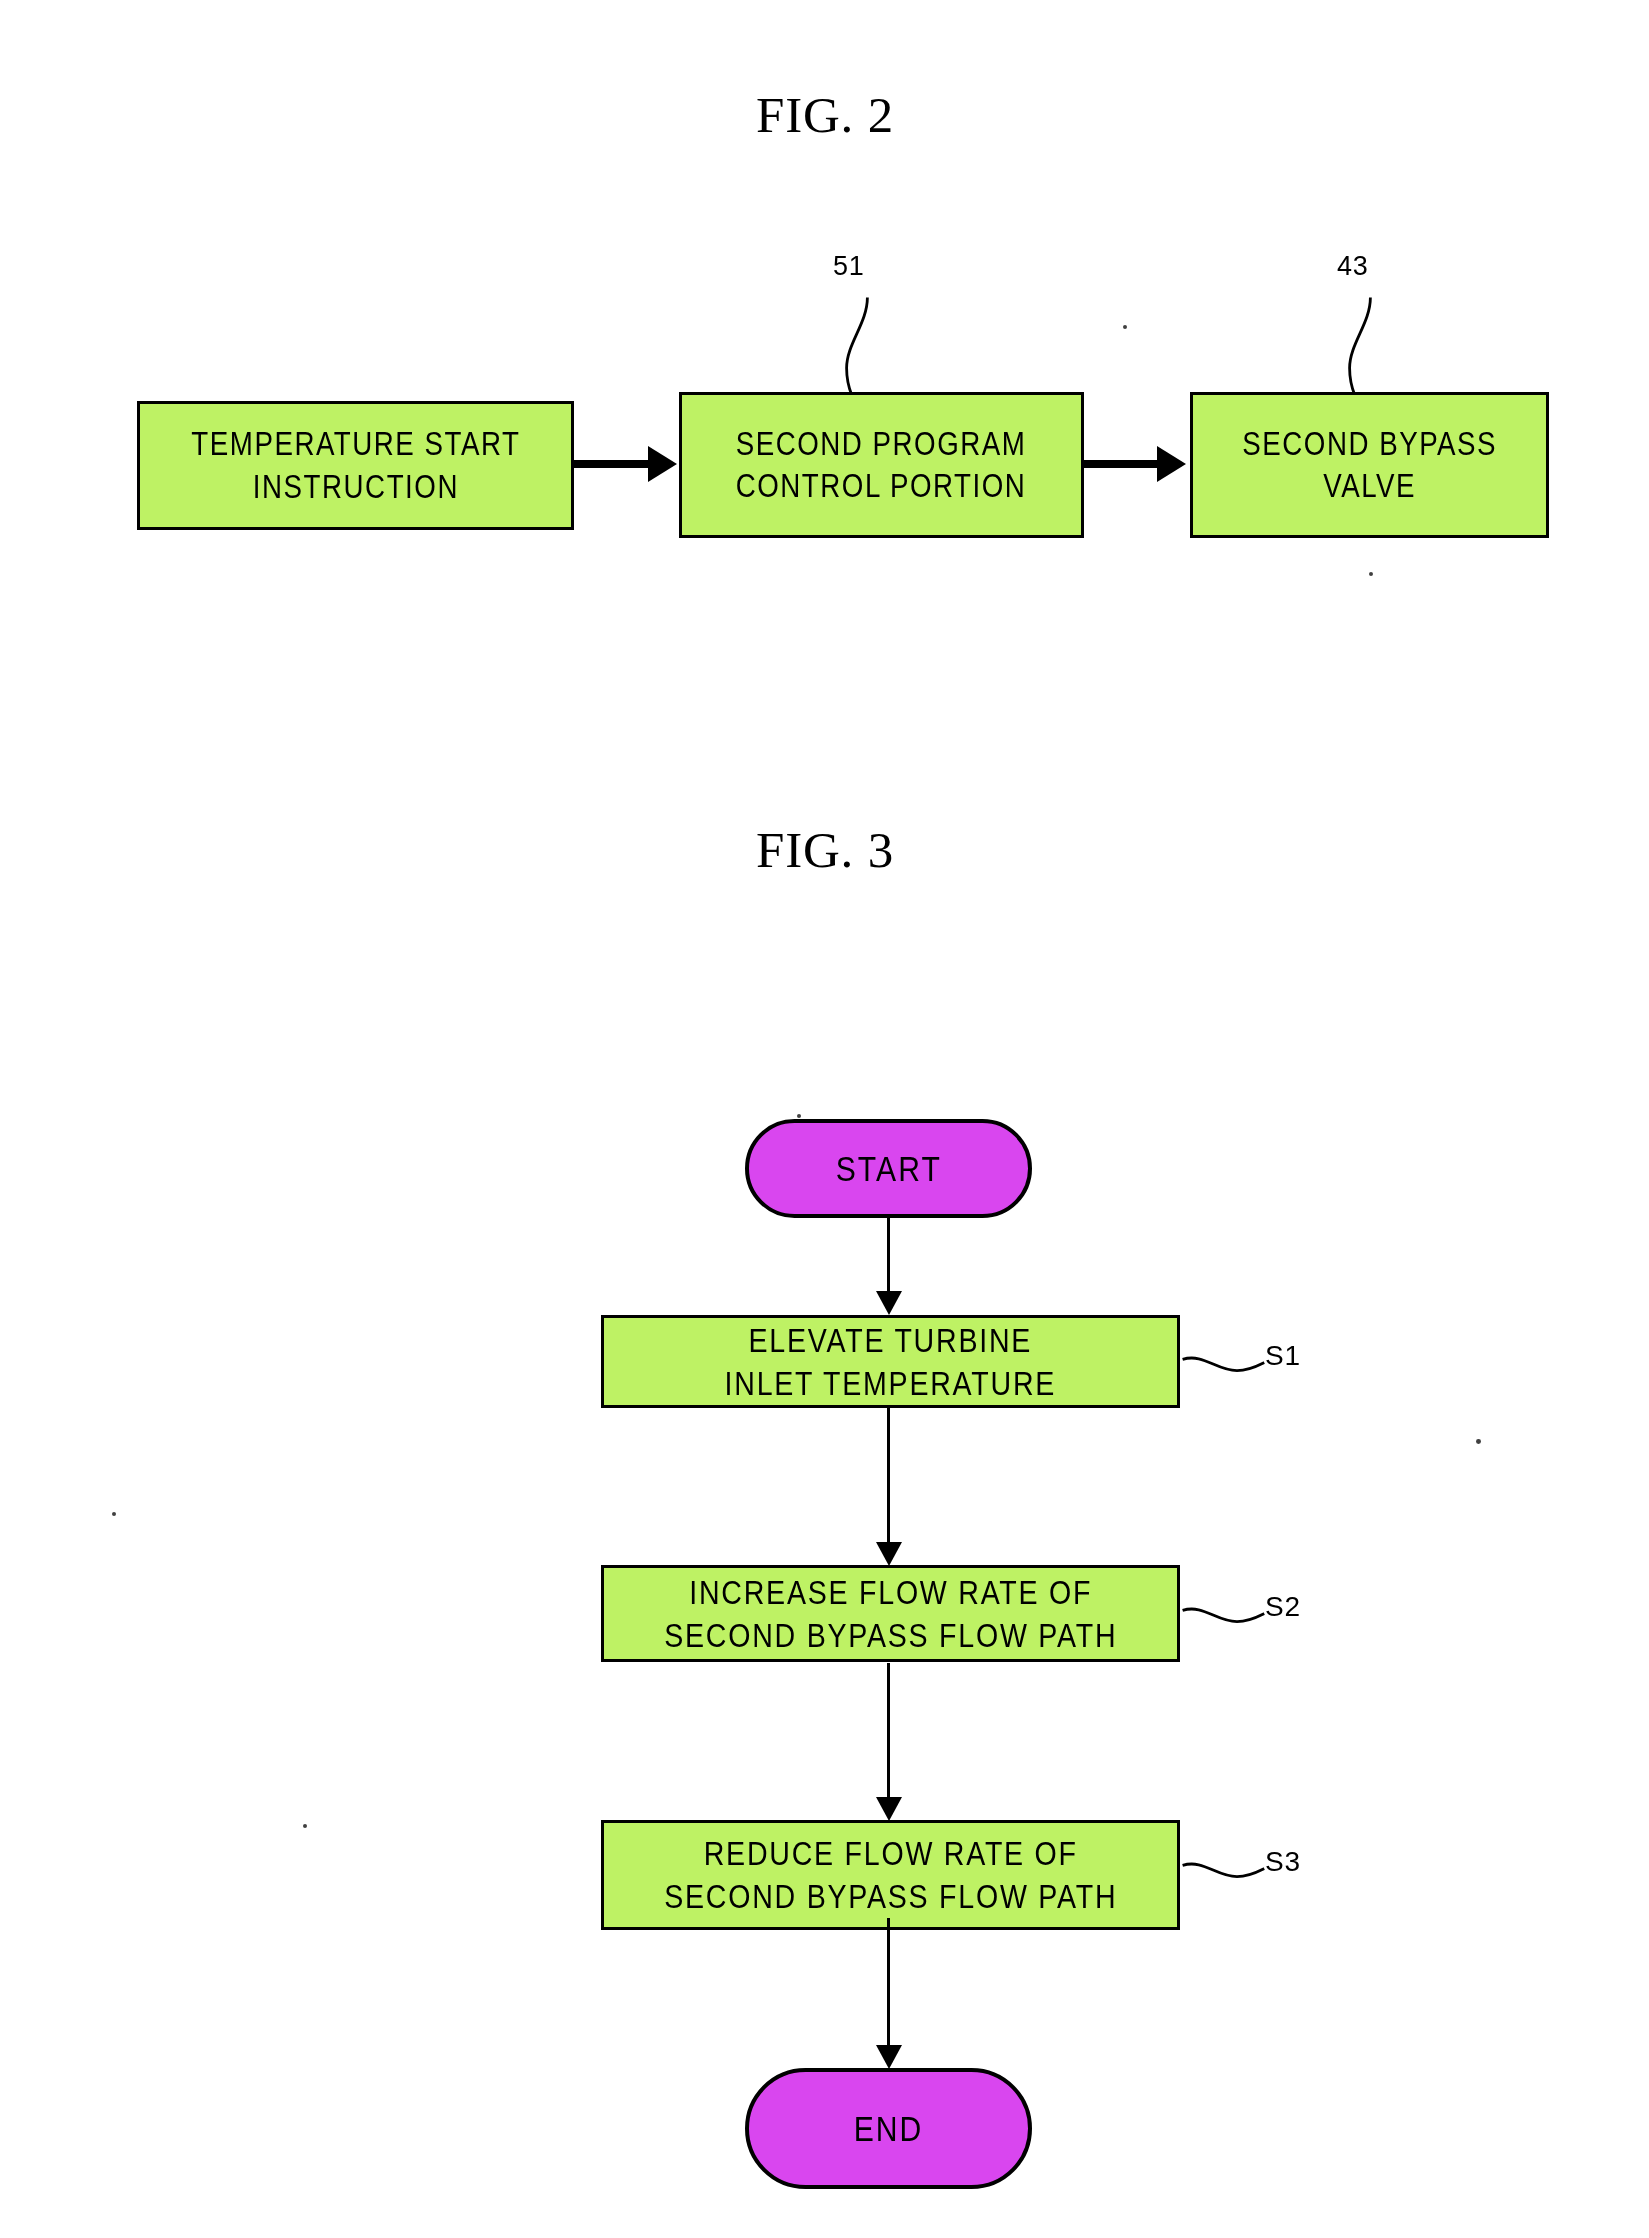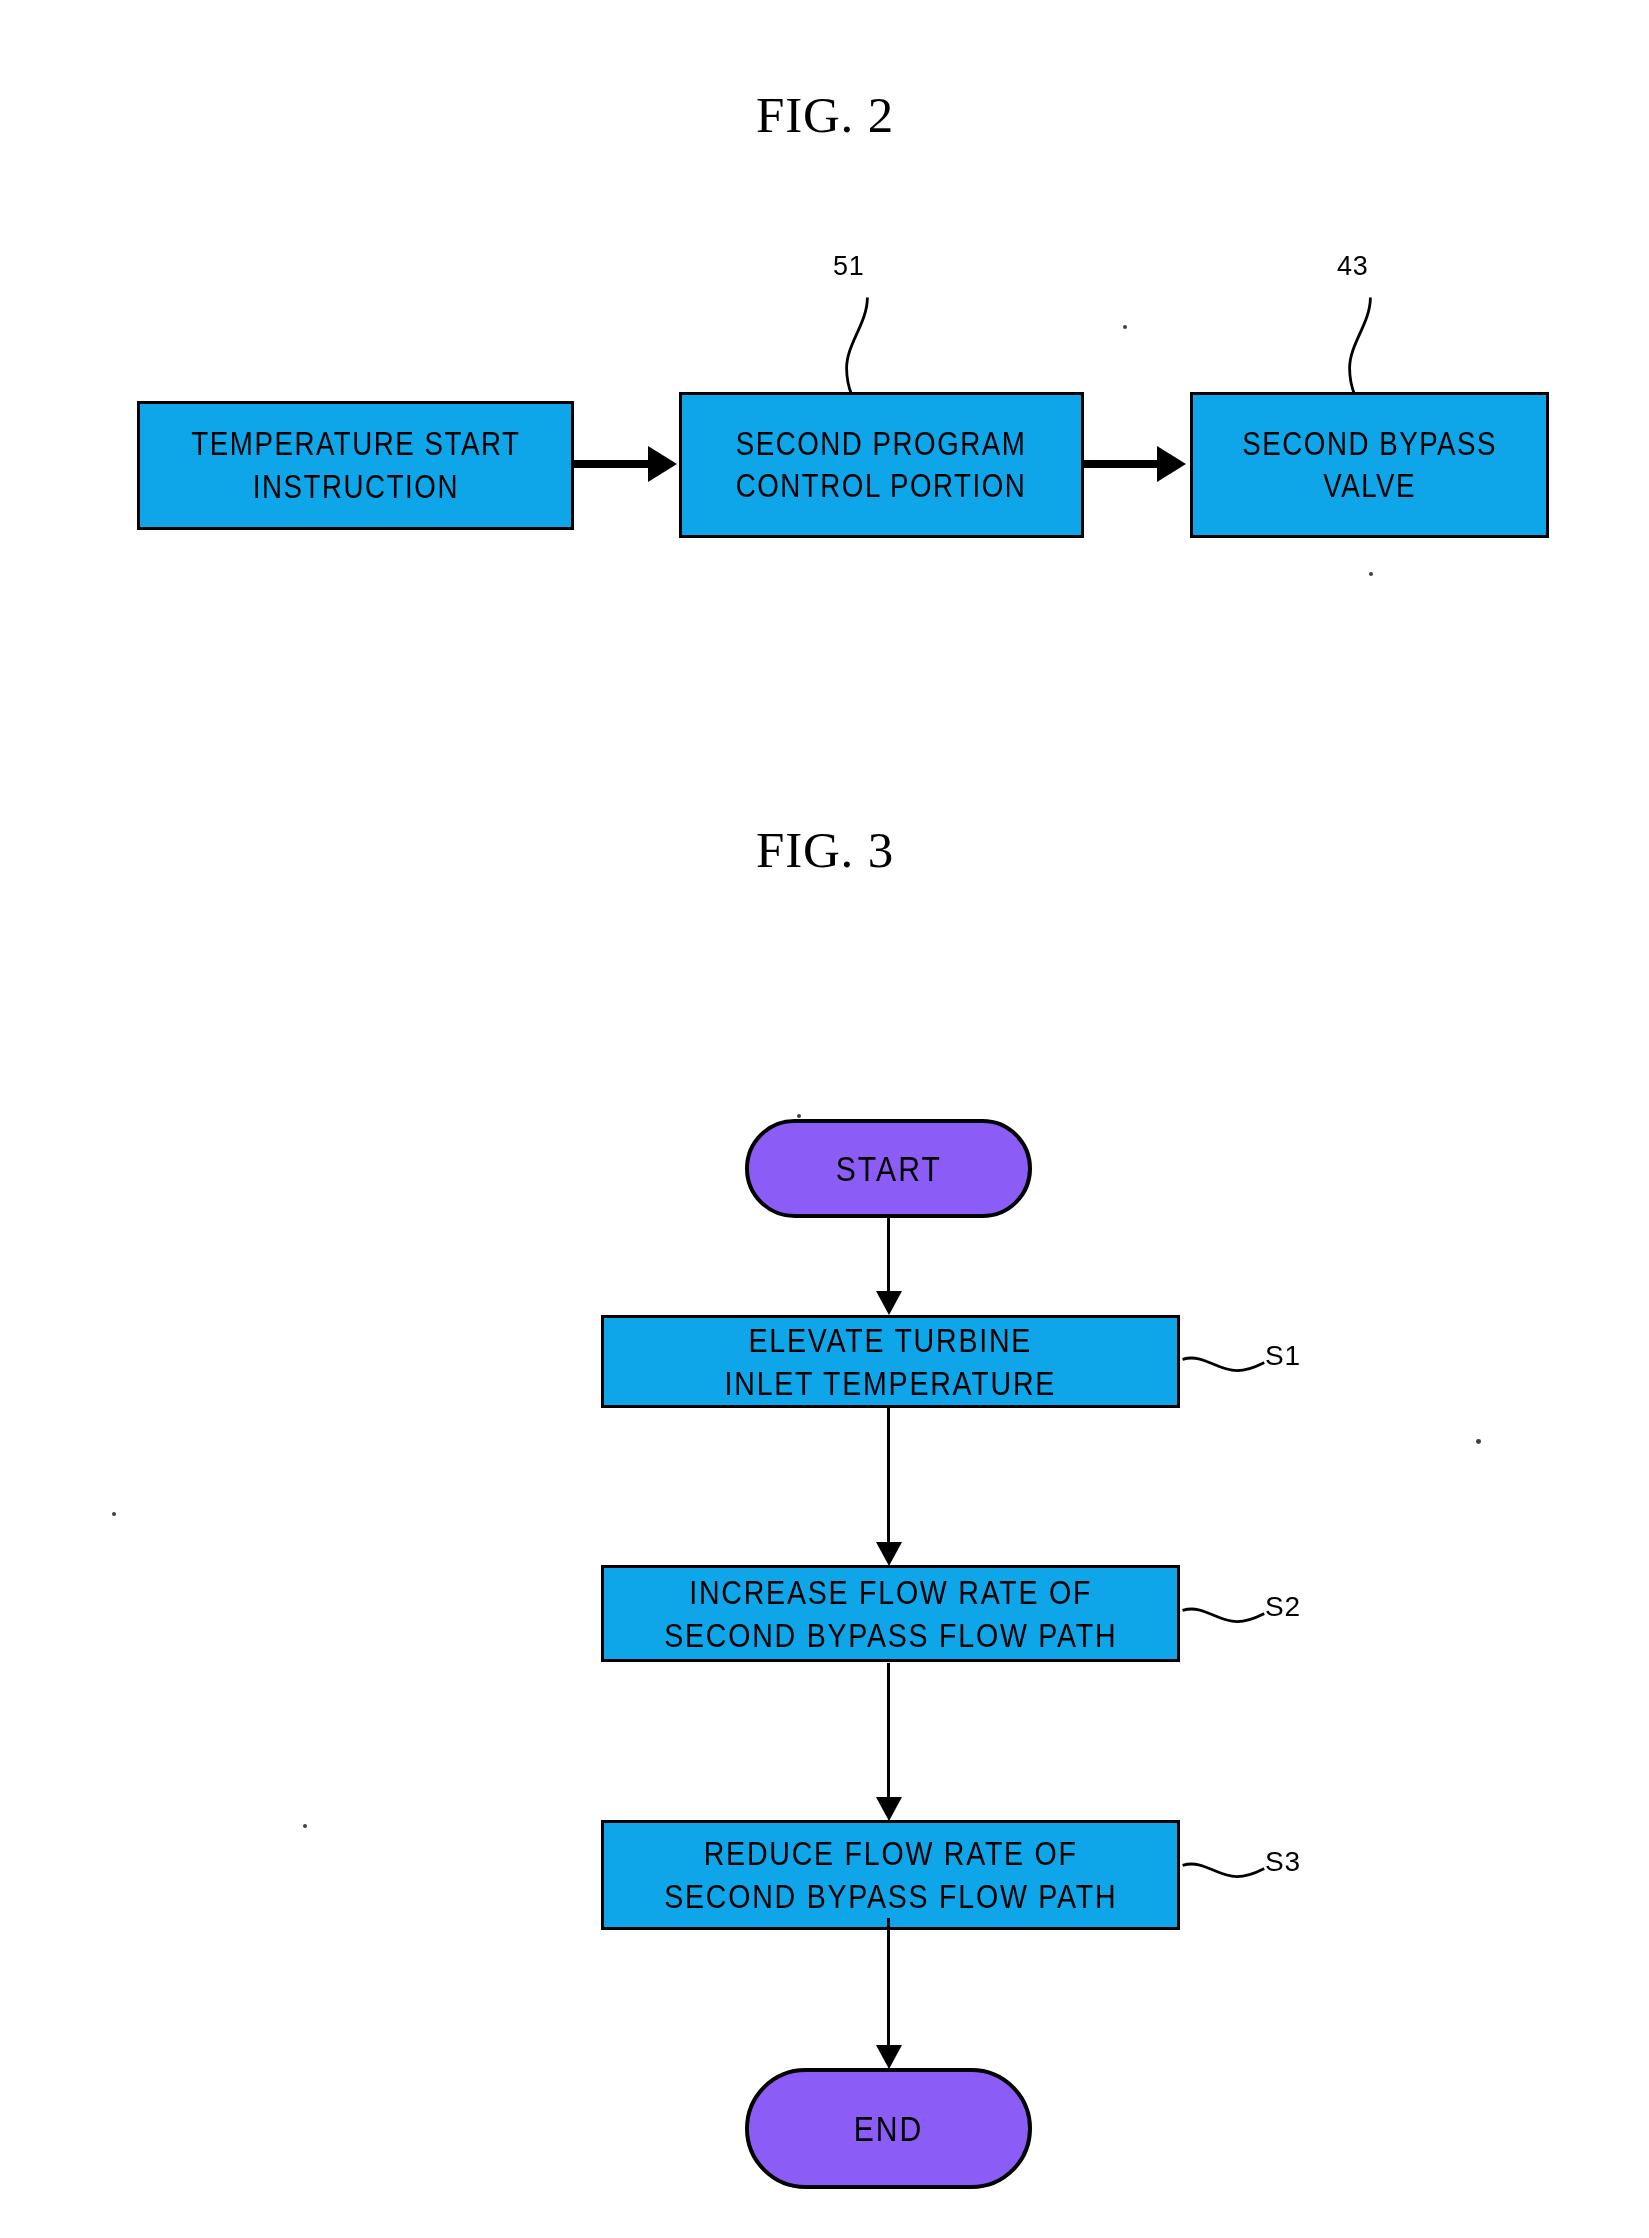--- a/index.html
+++ b/index.html
@@ -29,21 +29,21 @@
     color: #000;
   }
   #fig2-title { top: 86px; }
   #fig3-title { top: 821px; }
 
   
   .block {
     position: absolute;
     box-sizing: border-box;
     border: 3.2px solid #000;
-    background: #0ea5e9;
+    background: #bef264;
     display: flex;
     align-items: center;
     justify-content: center;
   }
   .block-text {
     font-family: "Liberation Sans Narrow", "Liberation Sans", sans-serif;
     font-size: 33px;
     line-height: 1.28;
     text-align: center;
     letter-spacing: 1.8px;
@@ -89,21 +89,21 @@
   #ref-51 { left: 833px; top: 251px; }
   #ref-43 { left: 1337px; top: 251px; }
   .leader-v { position: absolute; }
 
   
   .terminator {
     position: absolute;
     box-sizing: border-box;
     border: 4px solid #000;
     border-radius: 80px;
-    background: #8b5cf6;
+    background: #d946ef;
     display: flex;
     align-items: center;
     justify-content: center;
   }
   .term-text {
     font-family: "Liberation Sans Narrow", "Liberation Sans", sans-serif;
     font-size: 35px;
     letter-spacing: 2.4px;
     transform: scaleX(0.86);
     color: #000;

